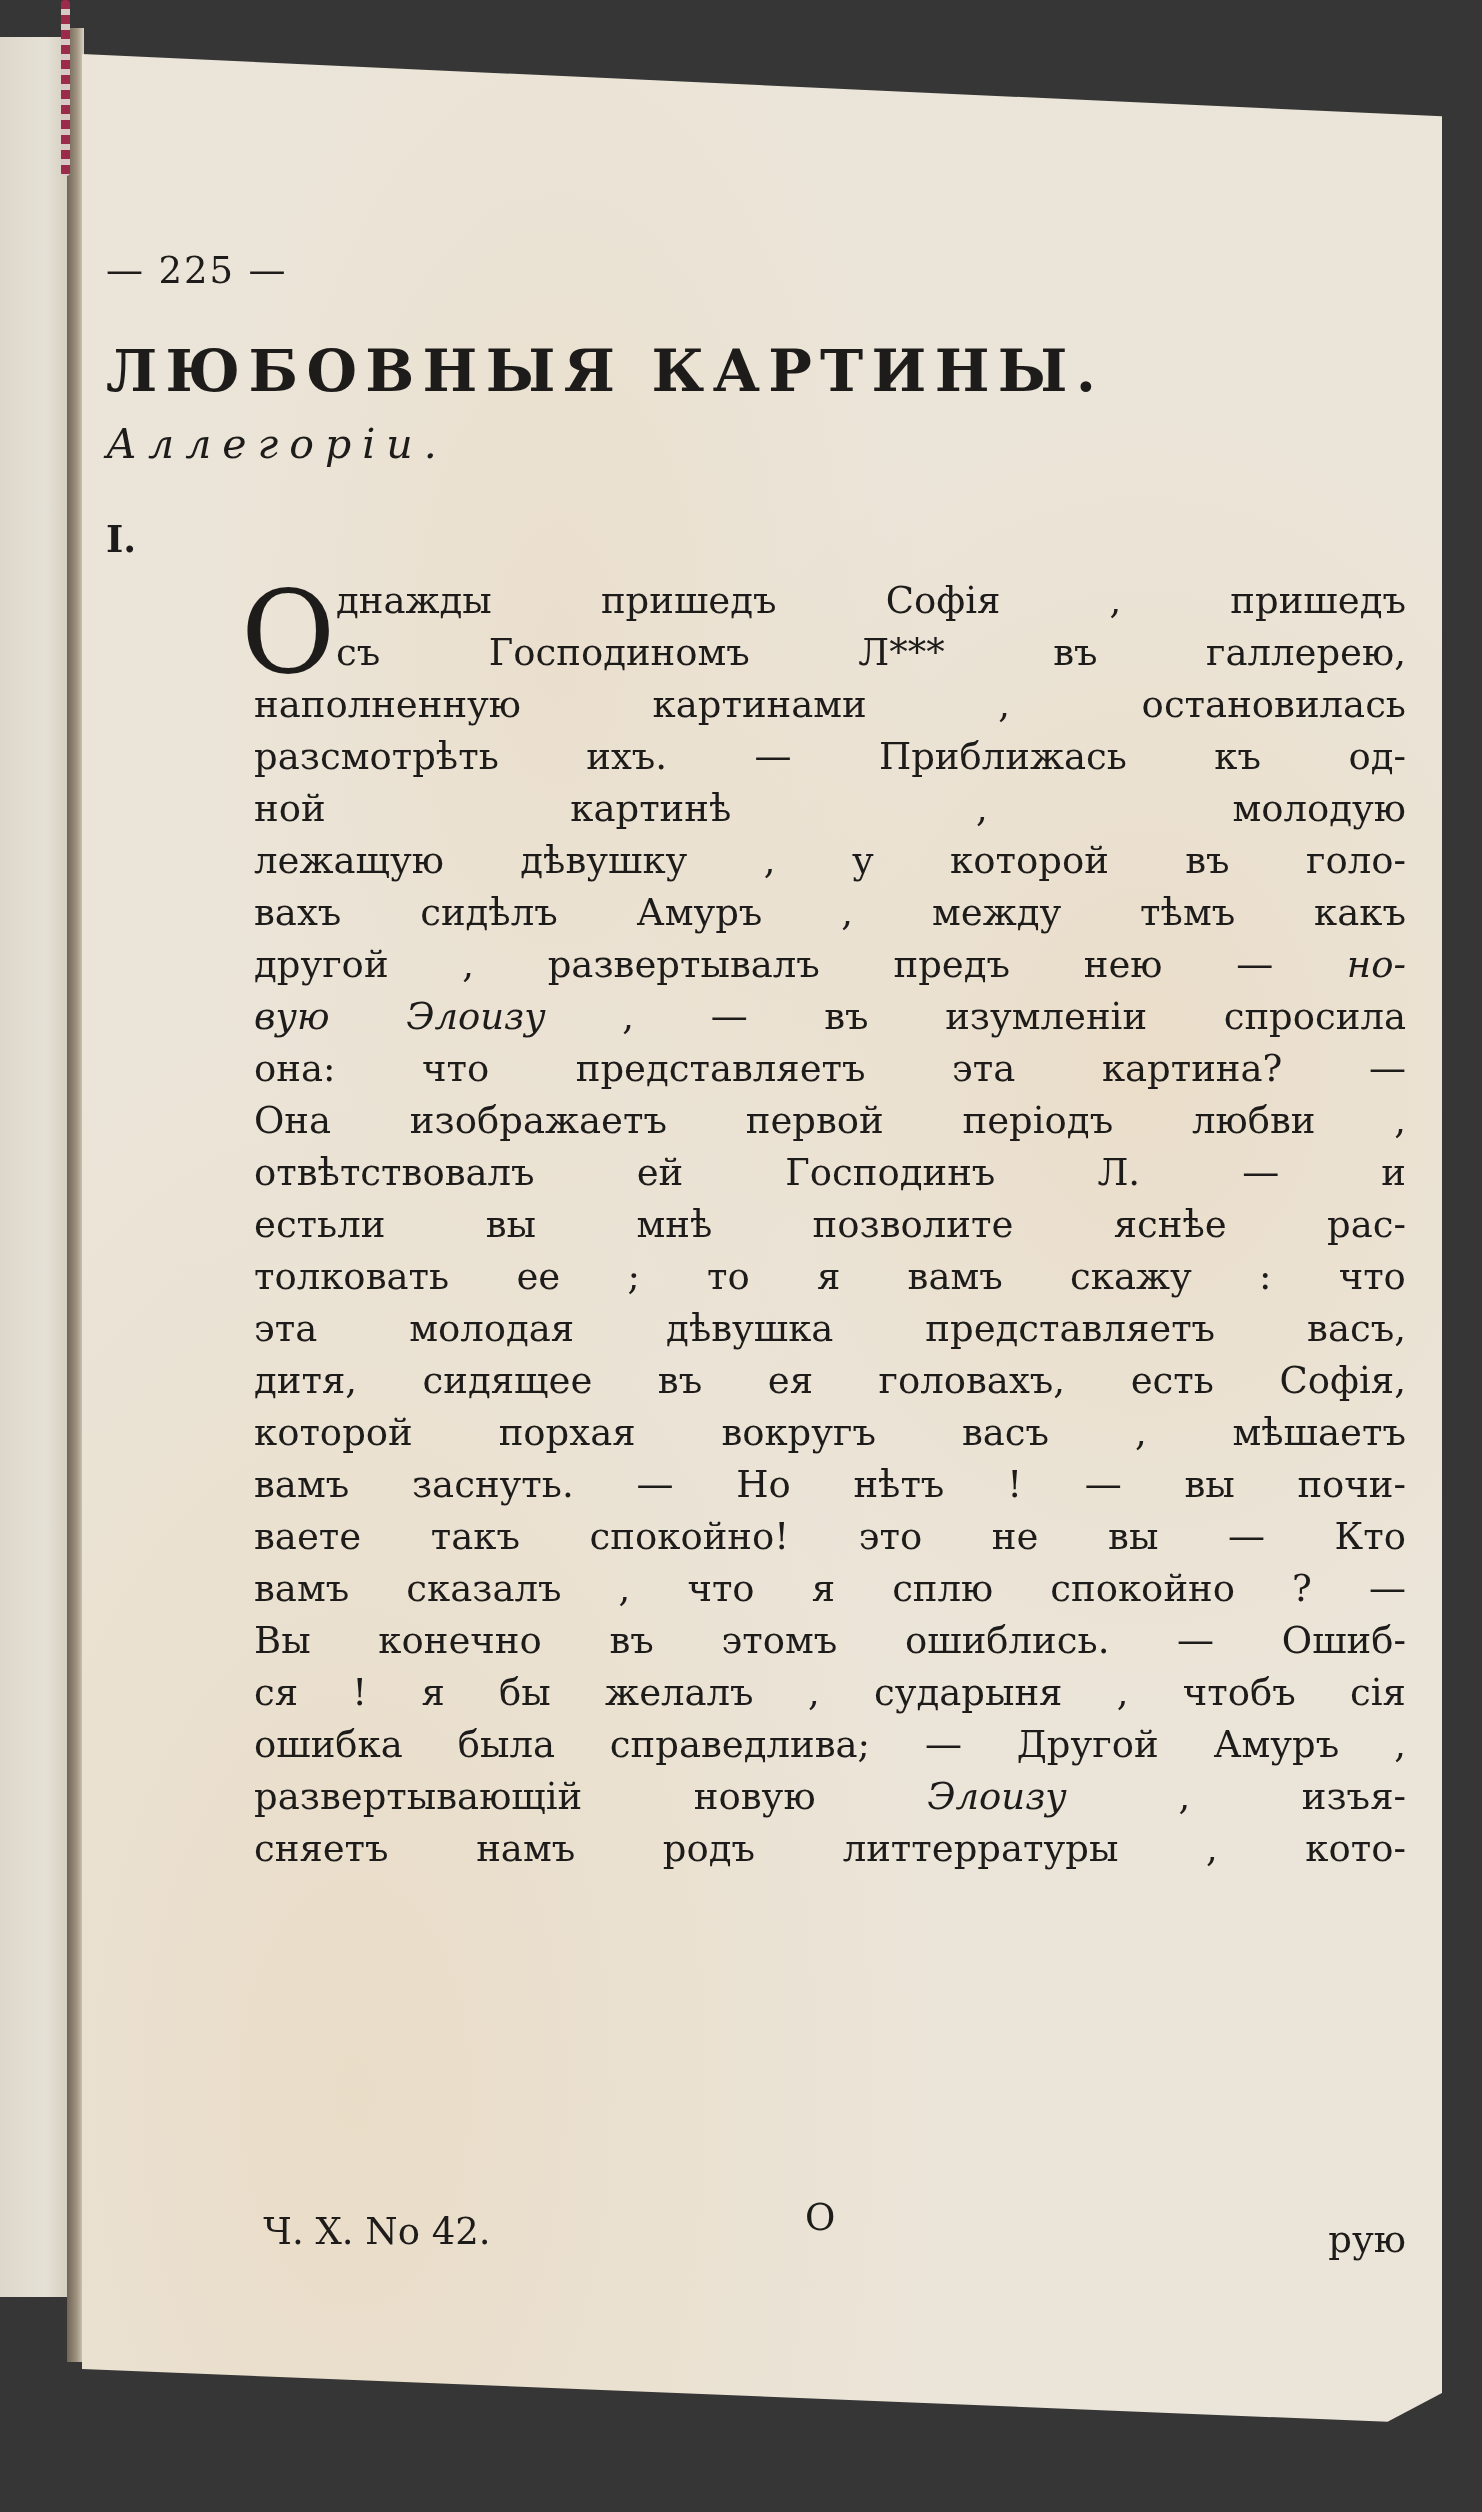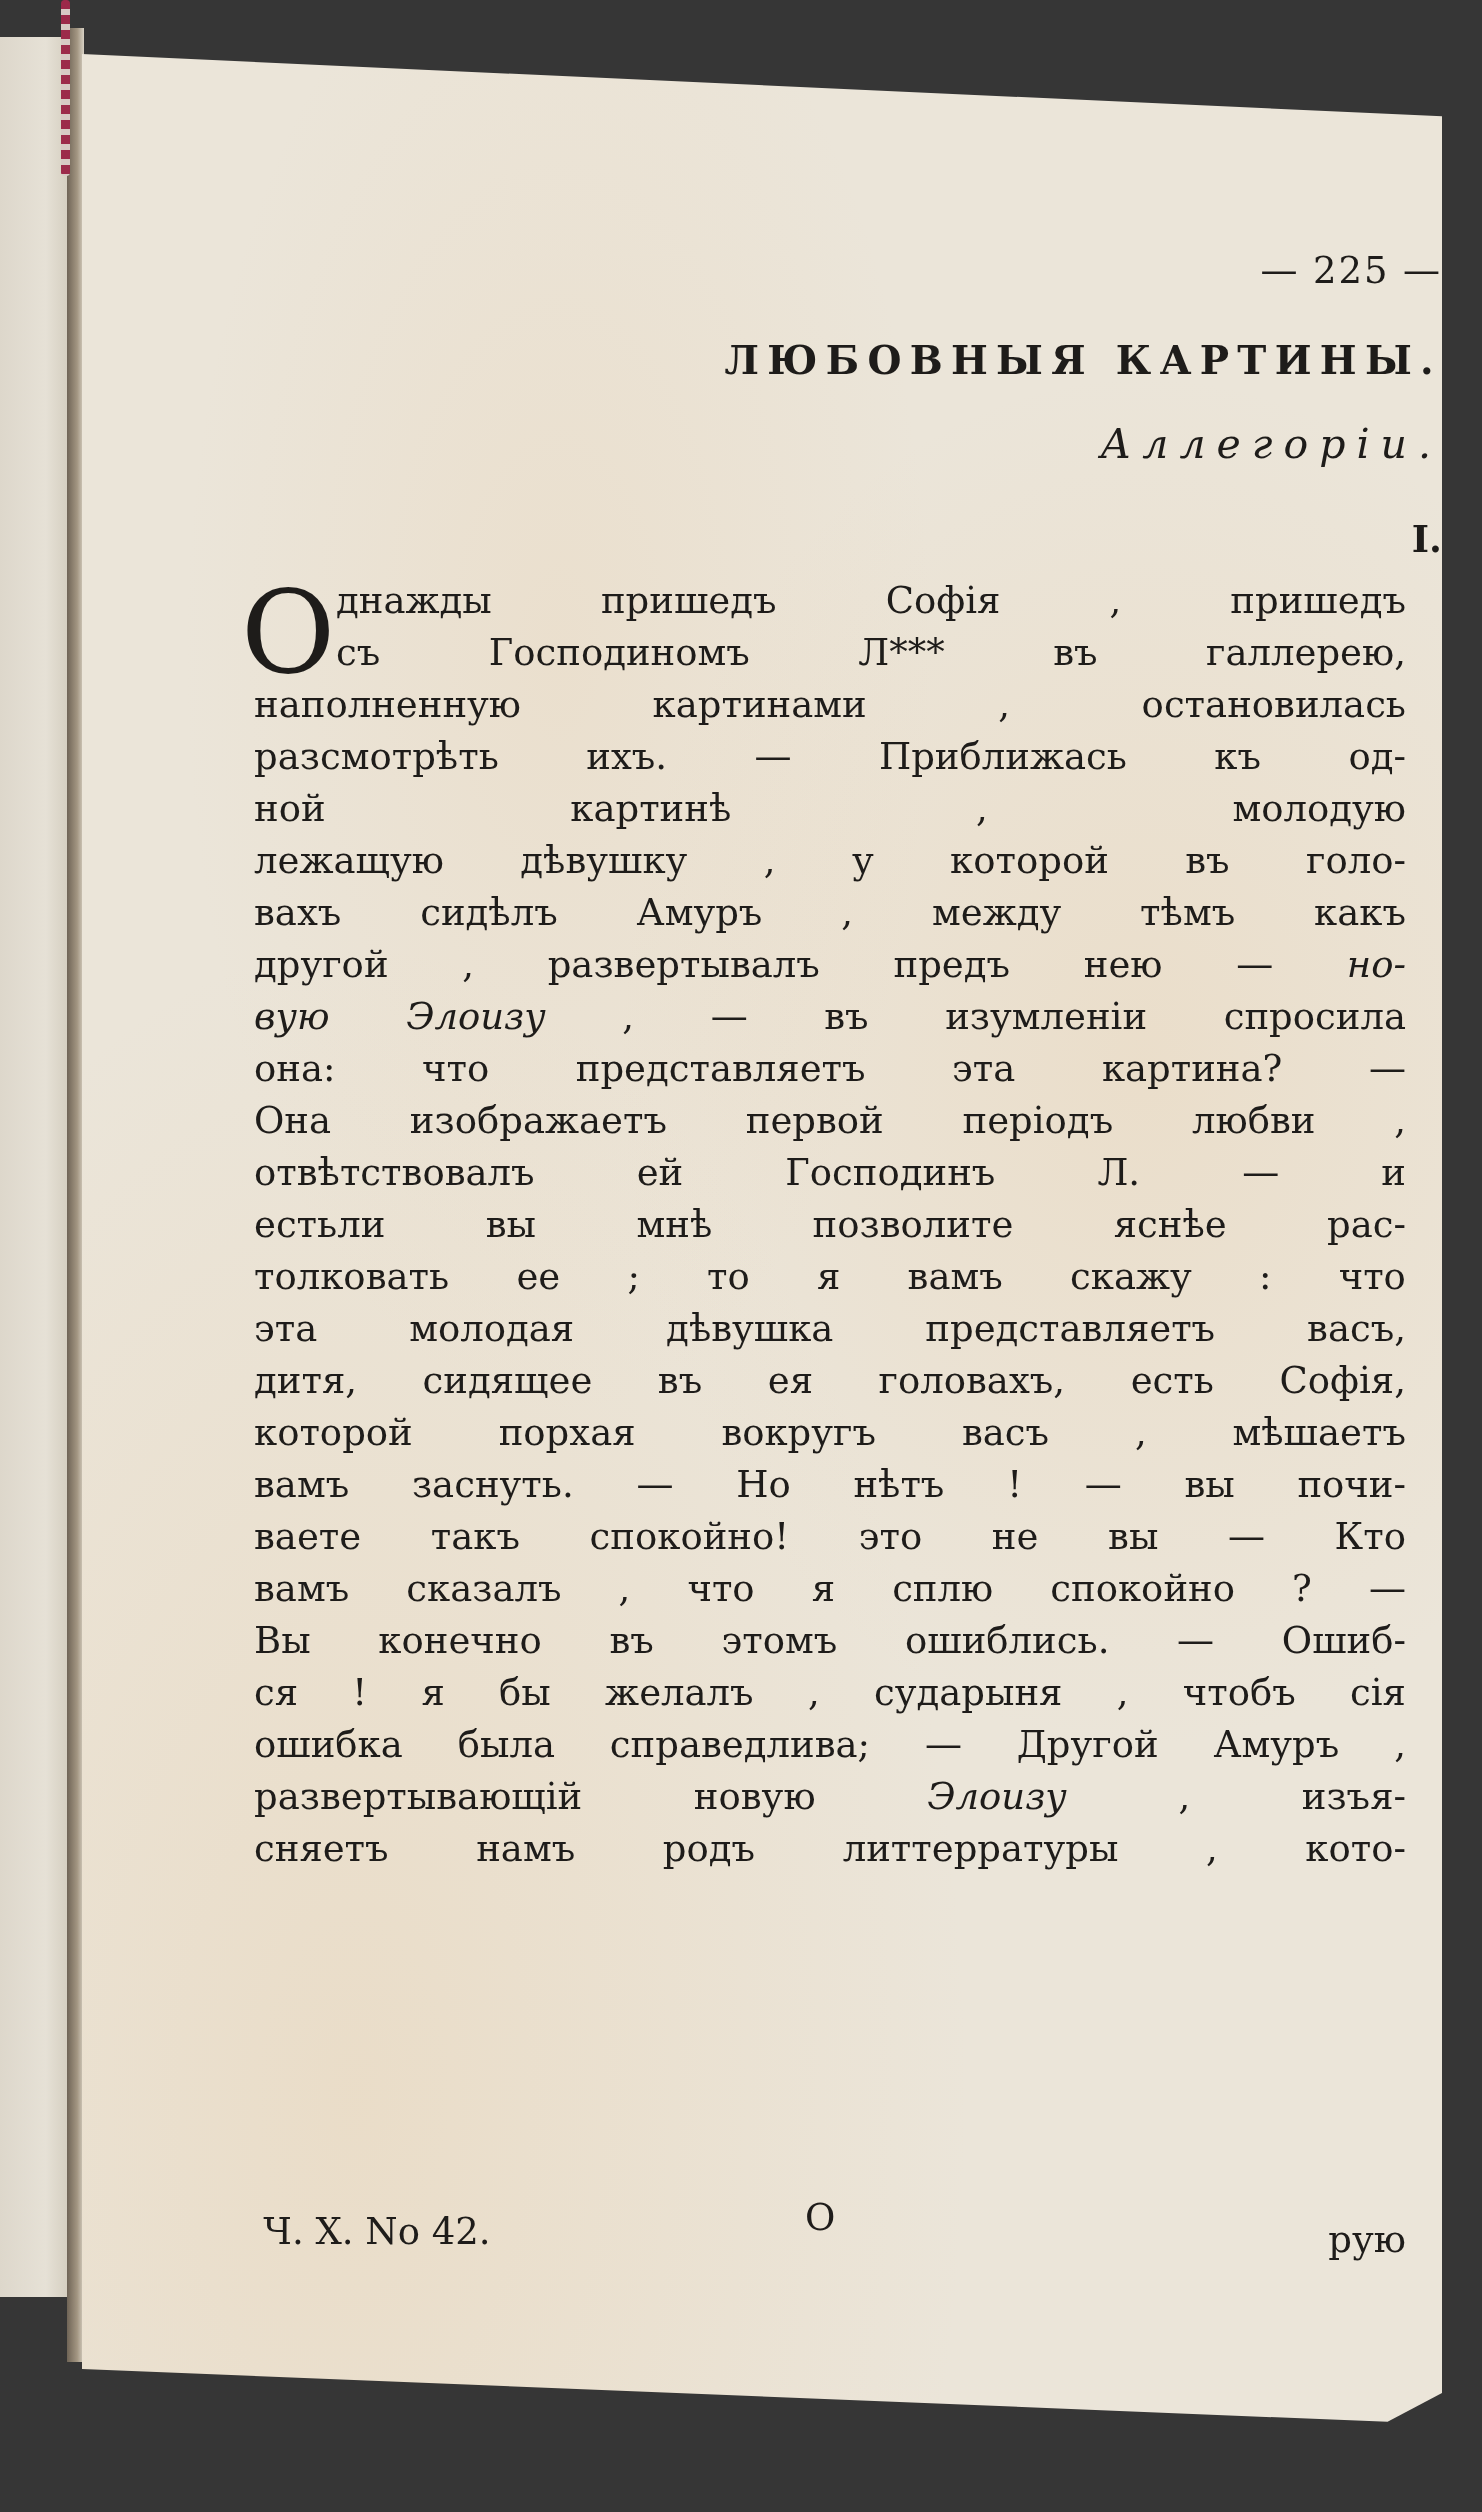--- a/index.html
+++ b/index.html
@@ -26,23 +26,23 @@
   .page {
     position:absolute; left:82px; top:54px; width:1360px; height:2399px;
     background:
       radial-gradient(ellipse at 20% 85%, rgba(230,196,150,0.25), transparent 40%),
       radial-gradient(ellipse at 78% 42%, rgba(232,196,150,0.22), transparent 35%),
       radial-gradient(ellipse at 35% 25%, rgba(232,200,160,0.2), transparent 30%),
       #ebe5d9;
     border-radius:0 3.7px 9.3px 0;
     clip-path: polygon(0 0, 100% 2.6%, 100% 97.5%, 96% 98.7%, 0 96.5%);
   }
-  .block { position:absolute; left:0; width:100%; text-align:right; }
+  .block { position:absolute; left:0; width:100%; text-align:left;padding-left:24px; }
   .page-number { top:195px; font-size:37px; letter-spacing:1.9px; }
-  .title { top:283px; font-size:39px; font-weight:bold; letter-spacing:8.3px; }
+  .title { top:283px; font-size:58px; font-weight:bold; letter-spacing:8.3px; }
   .subtitle { top:366px; font-size:41px; font-style:italic; letter-spacing:11px; }
   .section-number { top:463px; font-size:37px; font-weight:bold; }
 
   .body-text {
     position:absolute; left:172px; top:521px; width:1152px;
   }
   .line {
     height:52px; line-height:52px; font-size:37px;
     text-align:justify; text-align-last:justify;
     white-space:nowrap; overflow:visible;

